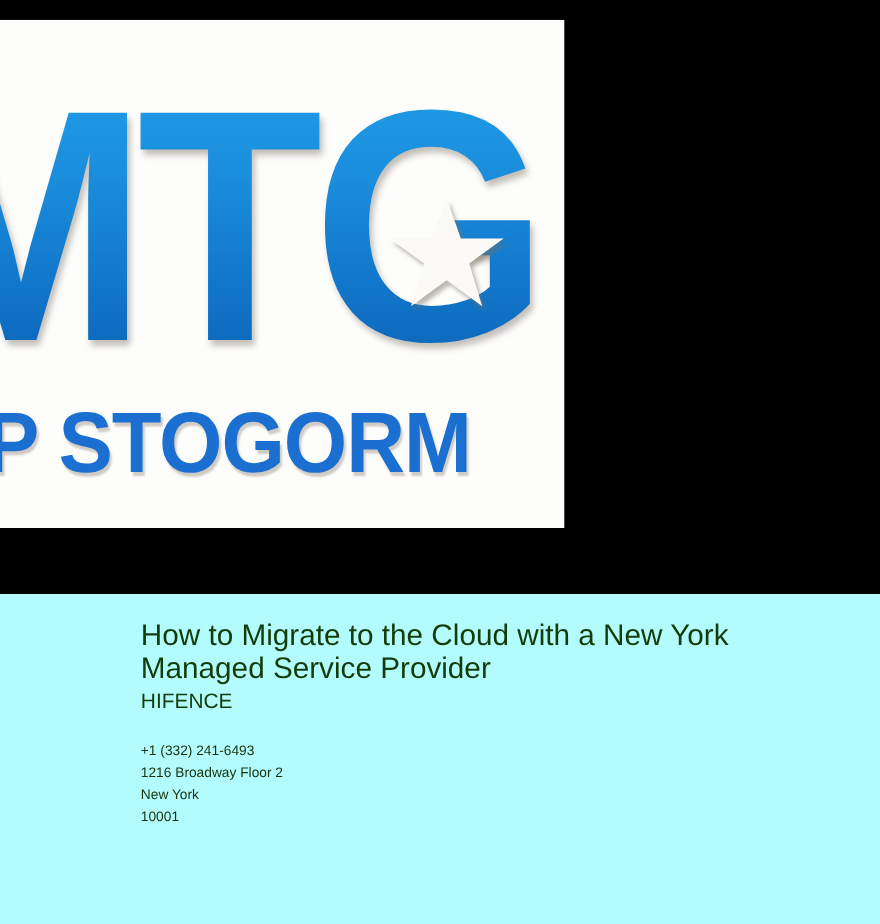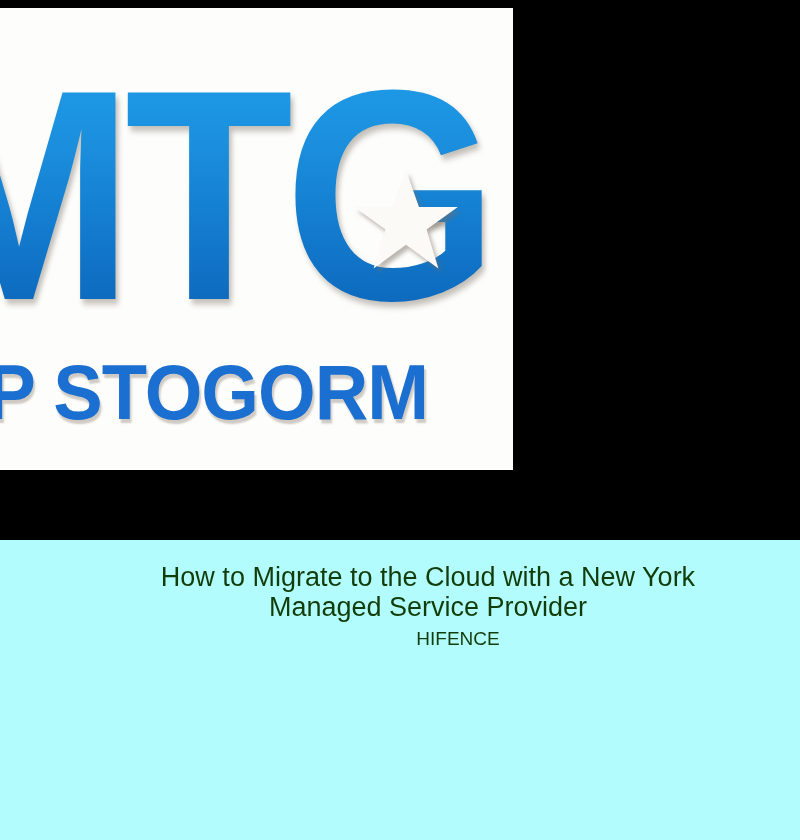--- a/index.html
+++ b/index.html
@@ -17,21 +17,21 @@
     position: relative;
     width: 800px;
     height: 840px;
     background: #000000;
   }
 
   
   .hero-band {
     position: absolute;
     left: 0;
-    top: 8px;
+    top: 18px;
     width: 800px;
     height: 462px;
     background: #000000;
     overflow: hidden;
   }
 
   
   .logo-panel {
     position: absolute;
     left: 0;
@@ -101,21 +101,20 @@
   }
 
   
   .info-panel {
     position: absolute;
     left: 0;
     top: 540px;
     width: 800px;
     height: 300px;
     background: #b3fcfd;
-    text-align: center;
   }
   .info-inner {
     position: absolute;
     left: 128px;
     top: 22px;
     width: 660px;
   }
   .page-title {
     margin: 0;
     font-family: "Liberation Sans", sans-serif;
@@ -179,18 +178,24 @@
 
   </div>
 
   <div class="info-panel">
     <div class="info-inner">
 
       <h1 class="page-title">How to Migrate to the Cloud with a New York Managed Service Provider</h1>
 
       <div class="brand-name">HIFENCE</div>
 
+      <div class="contact-block">
+        <div class="contact-line">+1 (332) 241-6493</div>
+        <div class="contact-line">1216 Broadway Floor 2</div>
+        <div class="contact-line">New York</div>
+        <div class="contact-line">10001</div>
+      </div>
 
 
     </div>
   </div>
 
 </div>
 
 </body></html>

